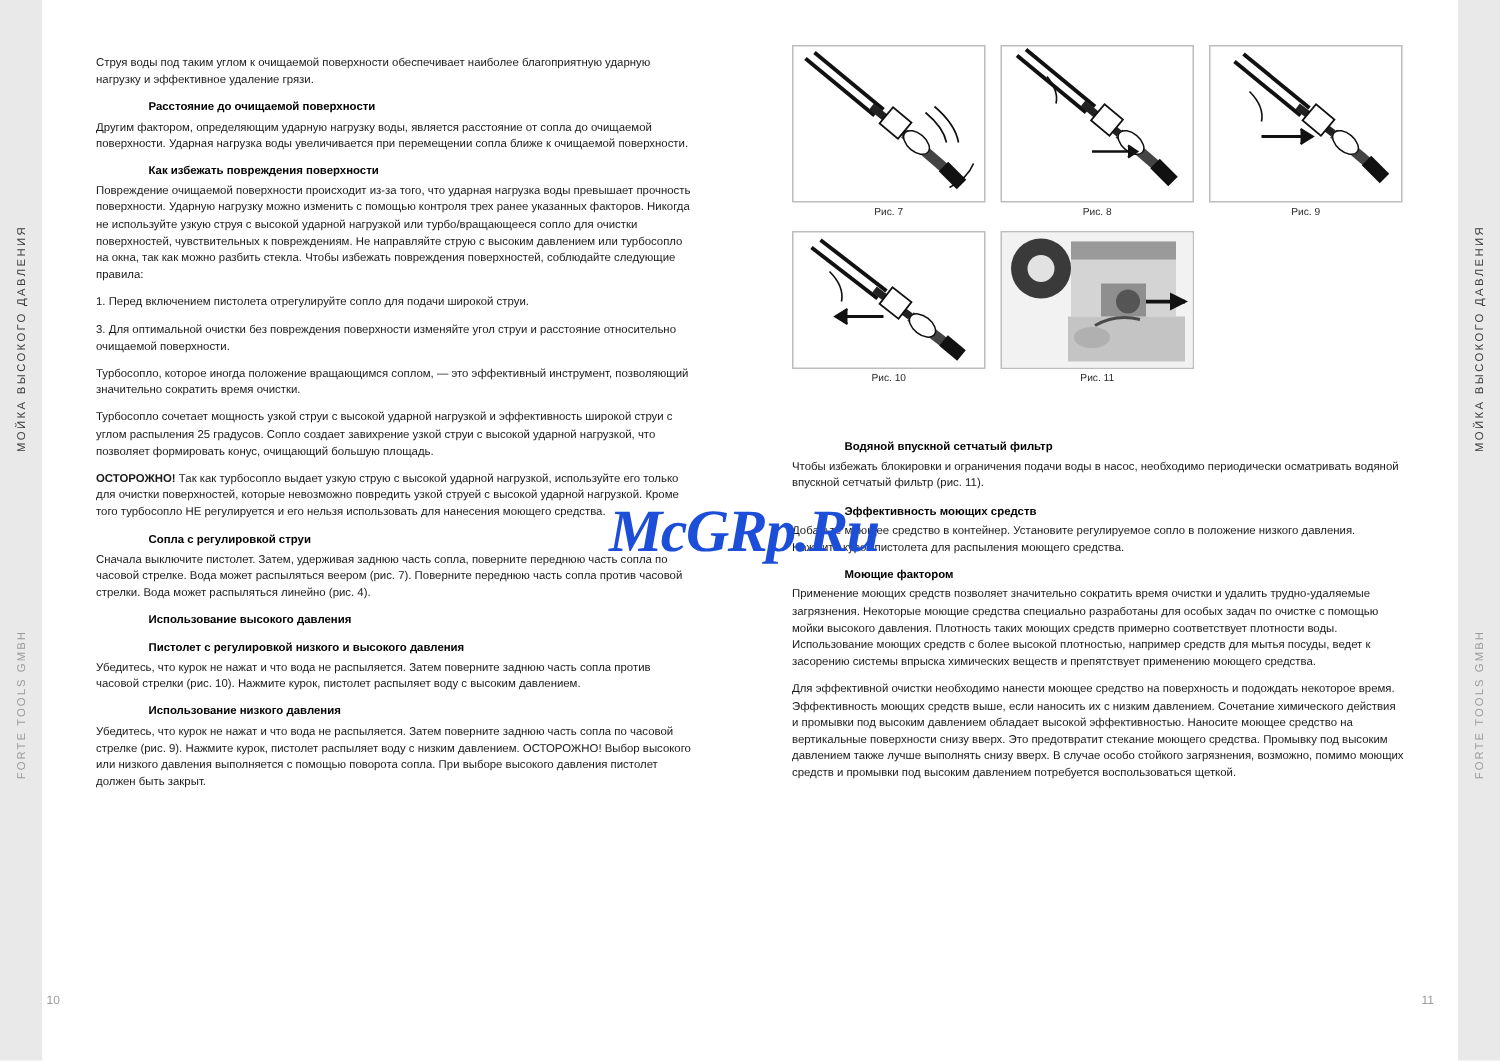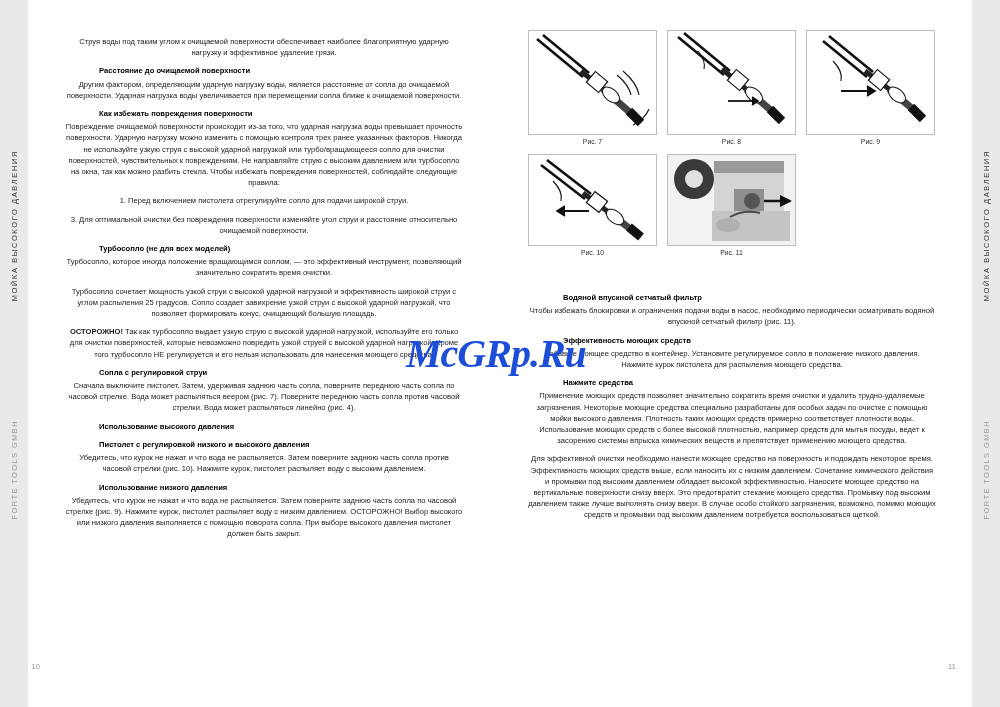--- a/index.html
+++ b/index.html
@@ -80,21 +80,21 @@
     top: 36px;
     width: 408px;
   }
 
   p, h4 {
     margin: 0 0 6px 0;
   }
   .para {
     font-size: 7.6px;
     line-height: 11.2px;
-    text-align: center;
+    text-align: left;
     color: #1a1a1a;
     margin-bottom: 7px;
   }
   .head {
     font-size: 7.6px;
     line-height: 11.2px;
     font-weight: bold;
     color: #000;
     margin-bottom: 2px;
     margin-top: 7px;
@@ -174,21 +174,20 @@
     <p class="para">Струя воды под таким углом к очищаемой поверхности обеспечивает наиболее благоприятную ударную нагрузку и эффективное удаление грязи.</p>
 
     <h4 class="head first">Расстояние до очищаемой поверхности</h4>
     <p class="para">Другим фактором, определяющим ударную нагрузку воды, является расстояние от сопла до очищаемой поверхности. Ударная нагрузка воды увеличивается при перемещении сопла ближе к очищаемой поверхности.</p>
 
     <h4 class="head">Как избежать повреждения поверхности</h4>
     <p class="para">Повреждение очищаемой поверхности происходит из-за того, что ударная нагрузка воды превышает прочность поверхности. Ударную нагрузку можно изменить с помощью контроля трех ранее указанных факторов. Никогда не используйте узкую струя с высокой ударной нагрузкой или турбо/вращающееся сопло для очистки поверхностей, чувствительных к повреждениям. Не направляйте струю с высоким давлением или турбосопло на окна, так как можно разбить стекла. Чтобы избежать повреждения поверхностей, соблюдайте следующие правила:</p>
     <p class="para">1. Перед включением пистолета отрегулируйте сопло для подачи широкой струи.</p>
     <p class="para">3. Для оптимальной очистки без повреждения поверхности изменяйте угол струи и расстояние относительно очищаемой поверхности.</p>
 
-    <h4 class="head">Турбосопло (не для всех моделей)</h4>
     <p class="para">Турбосопло, которое иногда положение вращающимся соплом, — это эффективный инструмент, позволяющий значительно сократить время очистки.</p>
     <p class="para">Турбосопло сочетает мощность узкой струи с высокой ударной нагрузкой и эффективность широкой струи с углом распыления 25 градусов. Сопло создает завихрение узкой струи с высокой ударной нагрузкой, что позволяет формировать конус, очищающий большую площадь.</p>
 
     <p class="para"><span class="lead">ОСТОРОЖНО!</span><span> Так как турбосопло выдает узкую струю с высокой ударной нагрузкой, используйте его только для очистки поверхностей, которые невозможно повредить узкой струей с высокой ударной нагрузкой. Кроме того турбосопло НЕ регулируется и его нельзя использовать для нанесения моющего средства.</span></p>
 
     <h4 class="head">Сопла с регулировкой струи</h4>
     <p class="para">Сначала выключите пистолет. Затем, удерживая заднюю часть сопла, поверните переднюю часть сопла по часовой стрелке. Вода может распыляться веером (рис. 7). Поверните переднюю часть сопла против часовой стрелки. Вода может распыляться линейно (рис. 4).</p>
 
     <h4 class="head">Использование высокого давления</h4>
     <h4 class="head">Пистолет с регулировкой низкого и высокого давления</h4>
@@ -311,20 +310,20 @@
     </div>
   </div>
 
   <div class="col-right" style="top:292px;">
     <h4 class="head first">Водяной впускной сетчатый фильтр</h4>
     <p class="para">Чтобы избежать блокировки и ограничения подачи воды в насос, необходимо периодически осматривать водяной впускной сетчатый фильтр (рис. 11).</p>
 
     <h4 class="head">Эффективность моющих средств</h4>
     <p class="para">Добавьте моющее средство в контейнер. Установите регулируемое сопло в положение низкого давления. Нажмите курок пистолета для распыления моющего средства.</p>
 
-    <h4 class="head">Нажмите средства</h4>
+    <h4 class="head">Моющие фактором</h4>
     <p class="para">Применение моющих средств позволяет значительно сократить время очистки и удалить трудно-удаляемые загрязнения. Некоторые моющие средства специально разработаны для особых задач по очистке с помощью мойки высокого давления. Плотность таких моющих средств примерно соответствует плотности воды. Использование моющих средств с более высокой плотностью, например средств для мытья посуды, ведет к засорению системы впрыска химических веществ и препятствует применению моющего средства.</p>
     <p class="para">Для эффективной очистки необходимо нанести моющее средство на поверхность и подождать некоторое время. Эффективность моющих средств выше, если наносить их с низким давлением. Сочетание химического действия и промывки под высоким давлением обладает высокой эффективностью. Наносите моющее средство на вертикальные поверхности снизу вверх. Это предотвратит стекание моющего средства. Промывку под высоким давлением также лучше выполнять снизу вверх. В случае особо стойкого загрязнения, возможно, помимо моющих средств и промывки под высоким давлением потребуется воспользоваться щеткой.</p>
   </div>
 
   <div class="watermark">McGRp.Ru</div>
 
 </div>
 
 </body></html>

